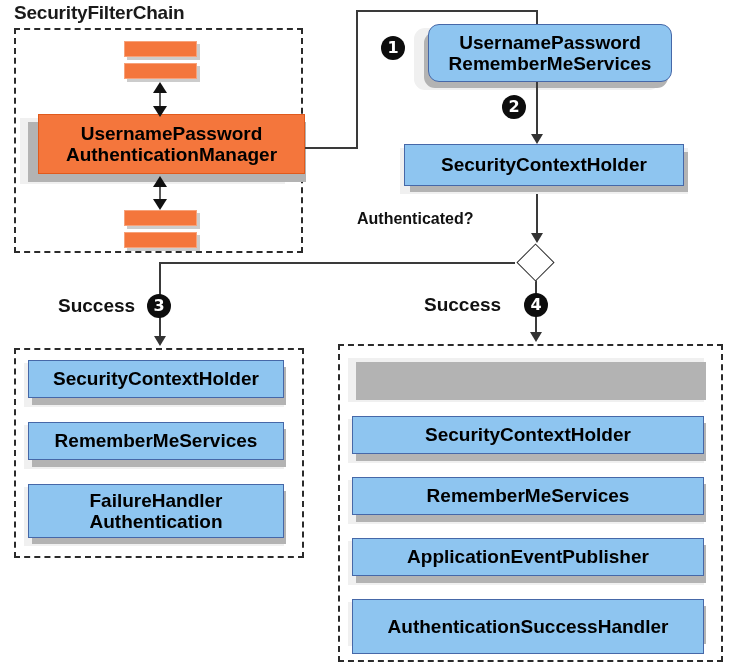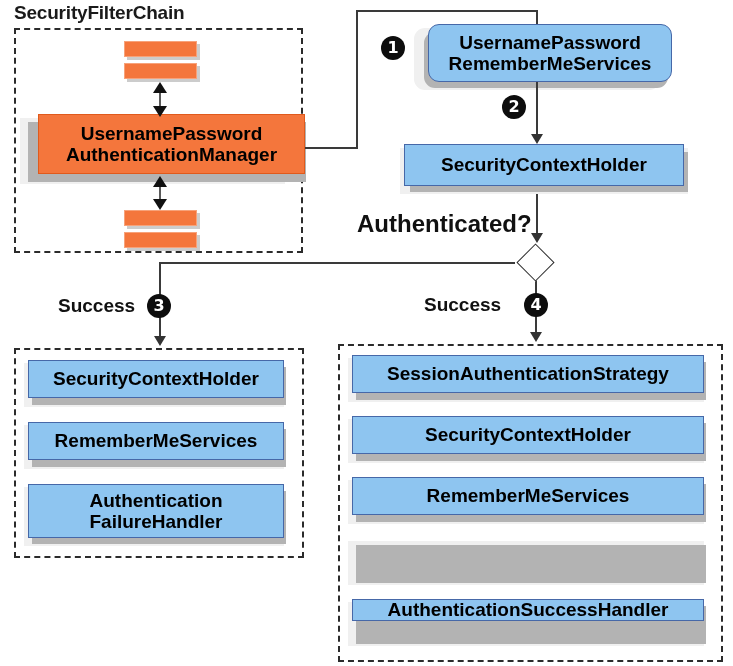--- a/index.html
+++ b/index.html
@@ -126,21 +126,21 @@
     justify-content: center;
     font-size: 16px;
     font-weight: bold;
     font-family: "DejaVu Sans", sans-serif;
     z-index: 6;
     line-height: 1;
   }
 
   
   .flow-label {
-    font-size: 24px;
+    font-size: 16px;
     font-weight: bold;
     color: #111111;
     white-space: nowrap;
     z-index: 6;
   }
   .branch-label {
     font-size: 19px;
     font-weight: bold;
     color: #111111;
     white-space: nowrap;
@@ -237,46 +237,46 @@
 
   <div class="abs shadow-light" style="left:24px; top:425px; width:260px; height:44px;"></div>
   <div class="abs shadow-grey" style="left:32px; top:429px; width:254px; height:38px;"></div>
   <div class="abs node node-blue" style="left:28px; top:422px; width:256px; height:38px;">
     <span>RememberMeServices</span>
   </div>
 
   <div class="abs shadow-light" style="left:24px; top:487px; width:260px; height:59px;"></div>
   <div class="abs shadow-grey" style="left:32px; top:491px; width:254px; height:53px;"></div>
   <div class="abs node node-blue" style="left:28px; top:484px; width:256px; height:54px; flex-direction:column;">
+    <span>FailureHandler</span>
     <span>Authentication</span>
-    <span>FailureHandler</span>
   </div>
 
   <div class="abs dashed-group" style="left:338px; top:344px; width:385px; height:318px;"></div>
 
   <div class="abs shadow-light" style="left:348px; top:358px; width:356px; height:44px;"></div>
   <div class="abs shadow-grey" style="left:356px; top:362px; width:350px; height:38px;"></div>
-  <div class="abs node node-blue" style="left:352px; top:355px; width:352px; height:38px;">
-    <span>SessionAuthenticationStrategy</span>
-  </div>
 
   <div class="abs shadow-light" style="left:348px; top:419px; width:356px; height:44px;"></div>
   <div class="abs shadow-grey" style="left:356px; top:423px; width:350px; height:38px;"></div>
   <div class="abs node node-blue" style="left:352px; top:416px; width:352px; height:38px;">
     <span>SecurityContextHolder</span>
   </div>
 
   <div class="abs shadow-light" style="left:348px; top:480px; width:356px; height:44px;"></div>
   <div class="abs shadow-grey" style="left:356px; top:484px; width:350px; height:38px;"></div>
   <div class="abs node node-blue" style="left:352px; top:477px; width:352px; height:38px;">
     <span>RememberMeServices</span>
   </div>
 
   <div class="abs shadow-light" style="left:348px; top:541px; width:356px; height:44px;"></div>
   <div class="abs shadow-grey" style="left:356px; top:545px; width:350px; height:38px;"></div>
+  <div class="abs node node-blue" style="left:352px; top:538px; width:352px; height:38px;">
+    <span>ApplicationEventPublisher</span>
+  </div>
 
   <div class="abs shadow-light" style="left:348px; top:602px; width:356px; height:44px;"></div>
   <div class="abs shadow-grey" style="left:356px; top:606px; width:350px; height:38px;"></div>
-  <div class="abs node node-blue" style="left:352px; top:599px; width:352px; height:22px;">
+  <div class="abs node node-blue" style="left:352px; top:599px; width:352px; height:55px;">
     <span>AuthenticationSuccessHandler</span>
   </div>
 
 </div>
 
 </body></html>

